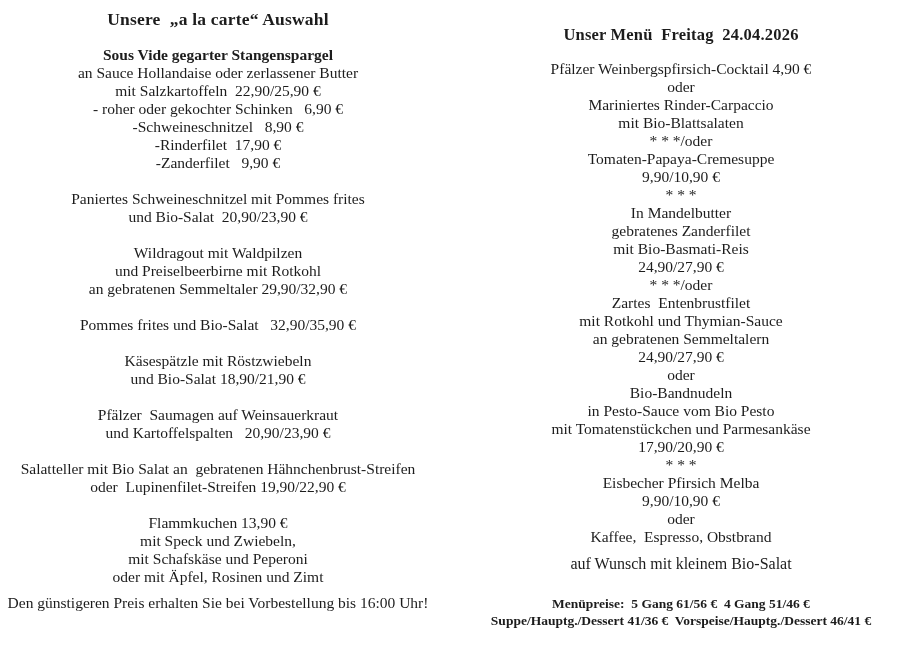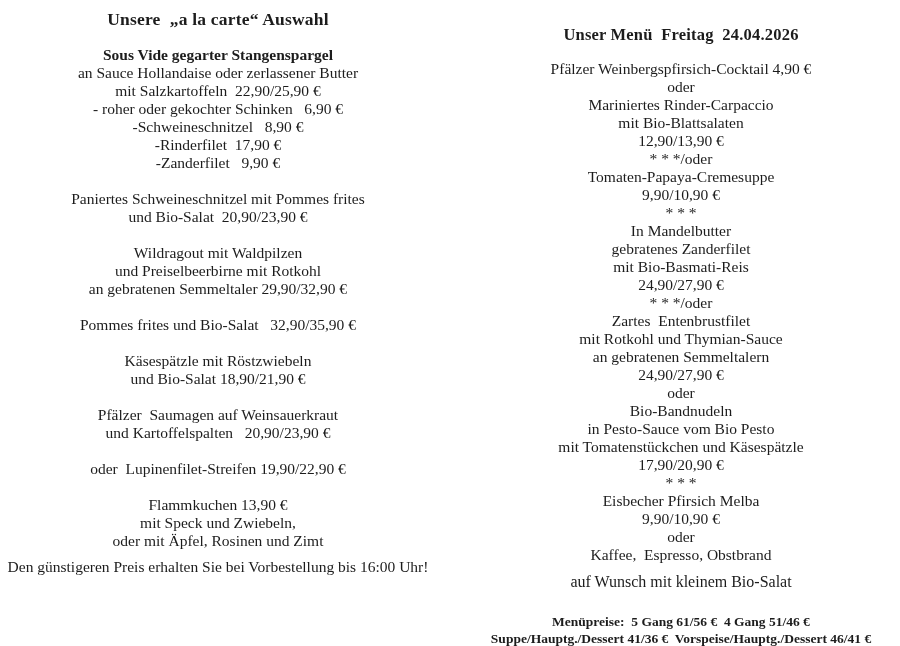--- a/index.html
+++ b/index.html
@@ -114,56 +114,57 @@
         </div>
         <div class="block">
           <p class="line">Käsespätzle mit Röstzwiebeln</p>
           <p class="line">und Bio-Salat 18,90/21,90 €</p>
         </div>
         <div class="block">
           <p class="line">Pfälzer  Saumagen auf Weinsauerkraut</p>
           <p class="line">und Kartoffelspalten   20,90/23,90 €</p>
         </div>
         <div class="block">
+          <p class="line">Salatteller mit Bio Salat an  gebratenen Hähnchenbrust-Streifen</p>
           <p class="line">oder  Lupinenfilet-Streifen 19,90/22,90 €</p>
         </div>
         <div class="block">
           <p class="line">Flammkuchen 13,90 €</p>
           <p class="line">mit Speck und Zwiebeln,</p>
+          <p class="line">mit Schafskäse und Peperoni</p>
           <p class="line">oder mit Äpfel, Rosinen und Zimt</p>
         </div>
       </div>
     <p class="left-footer">Den günstigeren Preis erhalten Sie bei Vorbestellung bis 16:00 Uhr!</p>
   </div>
 
   <div class="col right">
     <h1 class="right-title">Unser Menü  Freitag  24.04.2026</h1>
     <div id="right-lines">
         <p class="line">Pfälzer Weinbergspfirsich-Cocktail 4,90 €</p>
         <p class="line">oder</p>
         <p class="line">Mariniertes Rinder-Carpaccio</p>
         <p class="line">mit Bio-Blattsalaten</p>
-        <p class="line">12,90/13,90 €</p>
         <p class="line">* * */oder</p>
         <p class="line">Tomaten-Papaya-Cremesuppe</p>
         <p class="line">9,90/10,90 €</p>
         <p class="line">* * *</p>
         <p class="line">In Mandelbutter</p>
         <p class="line">gebratenes Zanderfilet</p>
         <p class="line">mit Bio-Basmati-Reis</p>
         <p class="line">24,90/27,90 €</p>
         <p class="line">* * */oder</p>
         <p class="line">Zartes  Entenbrustfilet</p>
         <p class="line">mit Rotkohl und Thymian-Sauce</p>
         <p class="line">an gebratenen Semmeltalern</p>
         <p class="line">24,90/27,90 €</p>
         <p class="line">oder</p>
         <p class="line">Bio-Bandnudeln</p>
         <p class="line">in Pesto-Sauce vom Bio Pesto</p>
-        <p class="line">mit Tomatenstückchen und Käsespätzle</p>
+        <p class="line">mit Tomatenstückchen und Parmesankäse</p>
         <p class="line">17,90/20,90 €</p>
         <p class="line">* * *</p>
         <p class="line">Eisbecher Pfirsich Melba</p>
         <p class="line">9,90/10,90 €</p>
         <p class="line">oder</p>
         <p class="line">Kaffee,  Espresso, Obstbrand</p>
       </div>
     <p class="right-note">auf Wunsch mit kleinem Bio-Salat</p>
     <div id="price-lines" class="price-lines">
         <p class="price-line">Menüpreise:  5 Gang 61/56 €  4 Gang 51/46 €</p>

